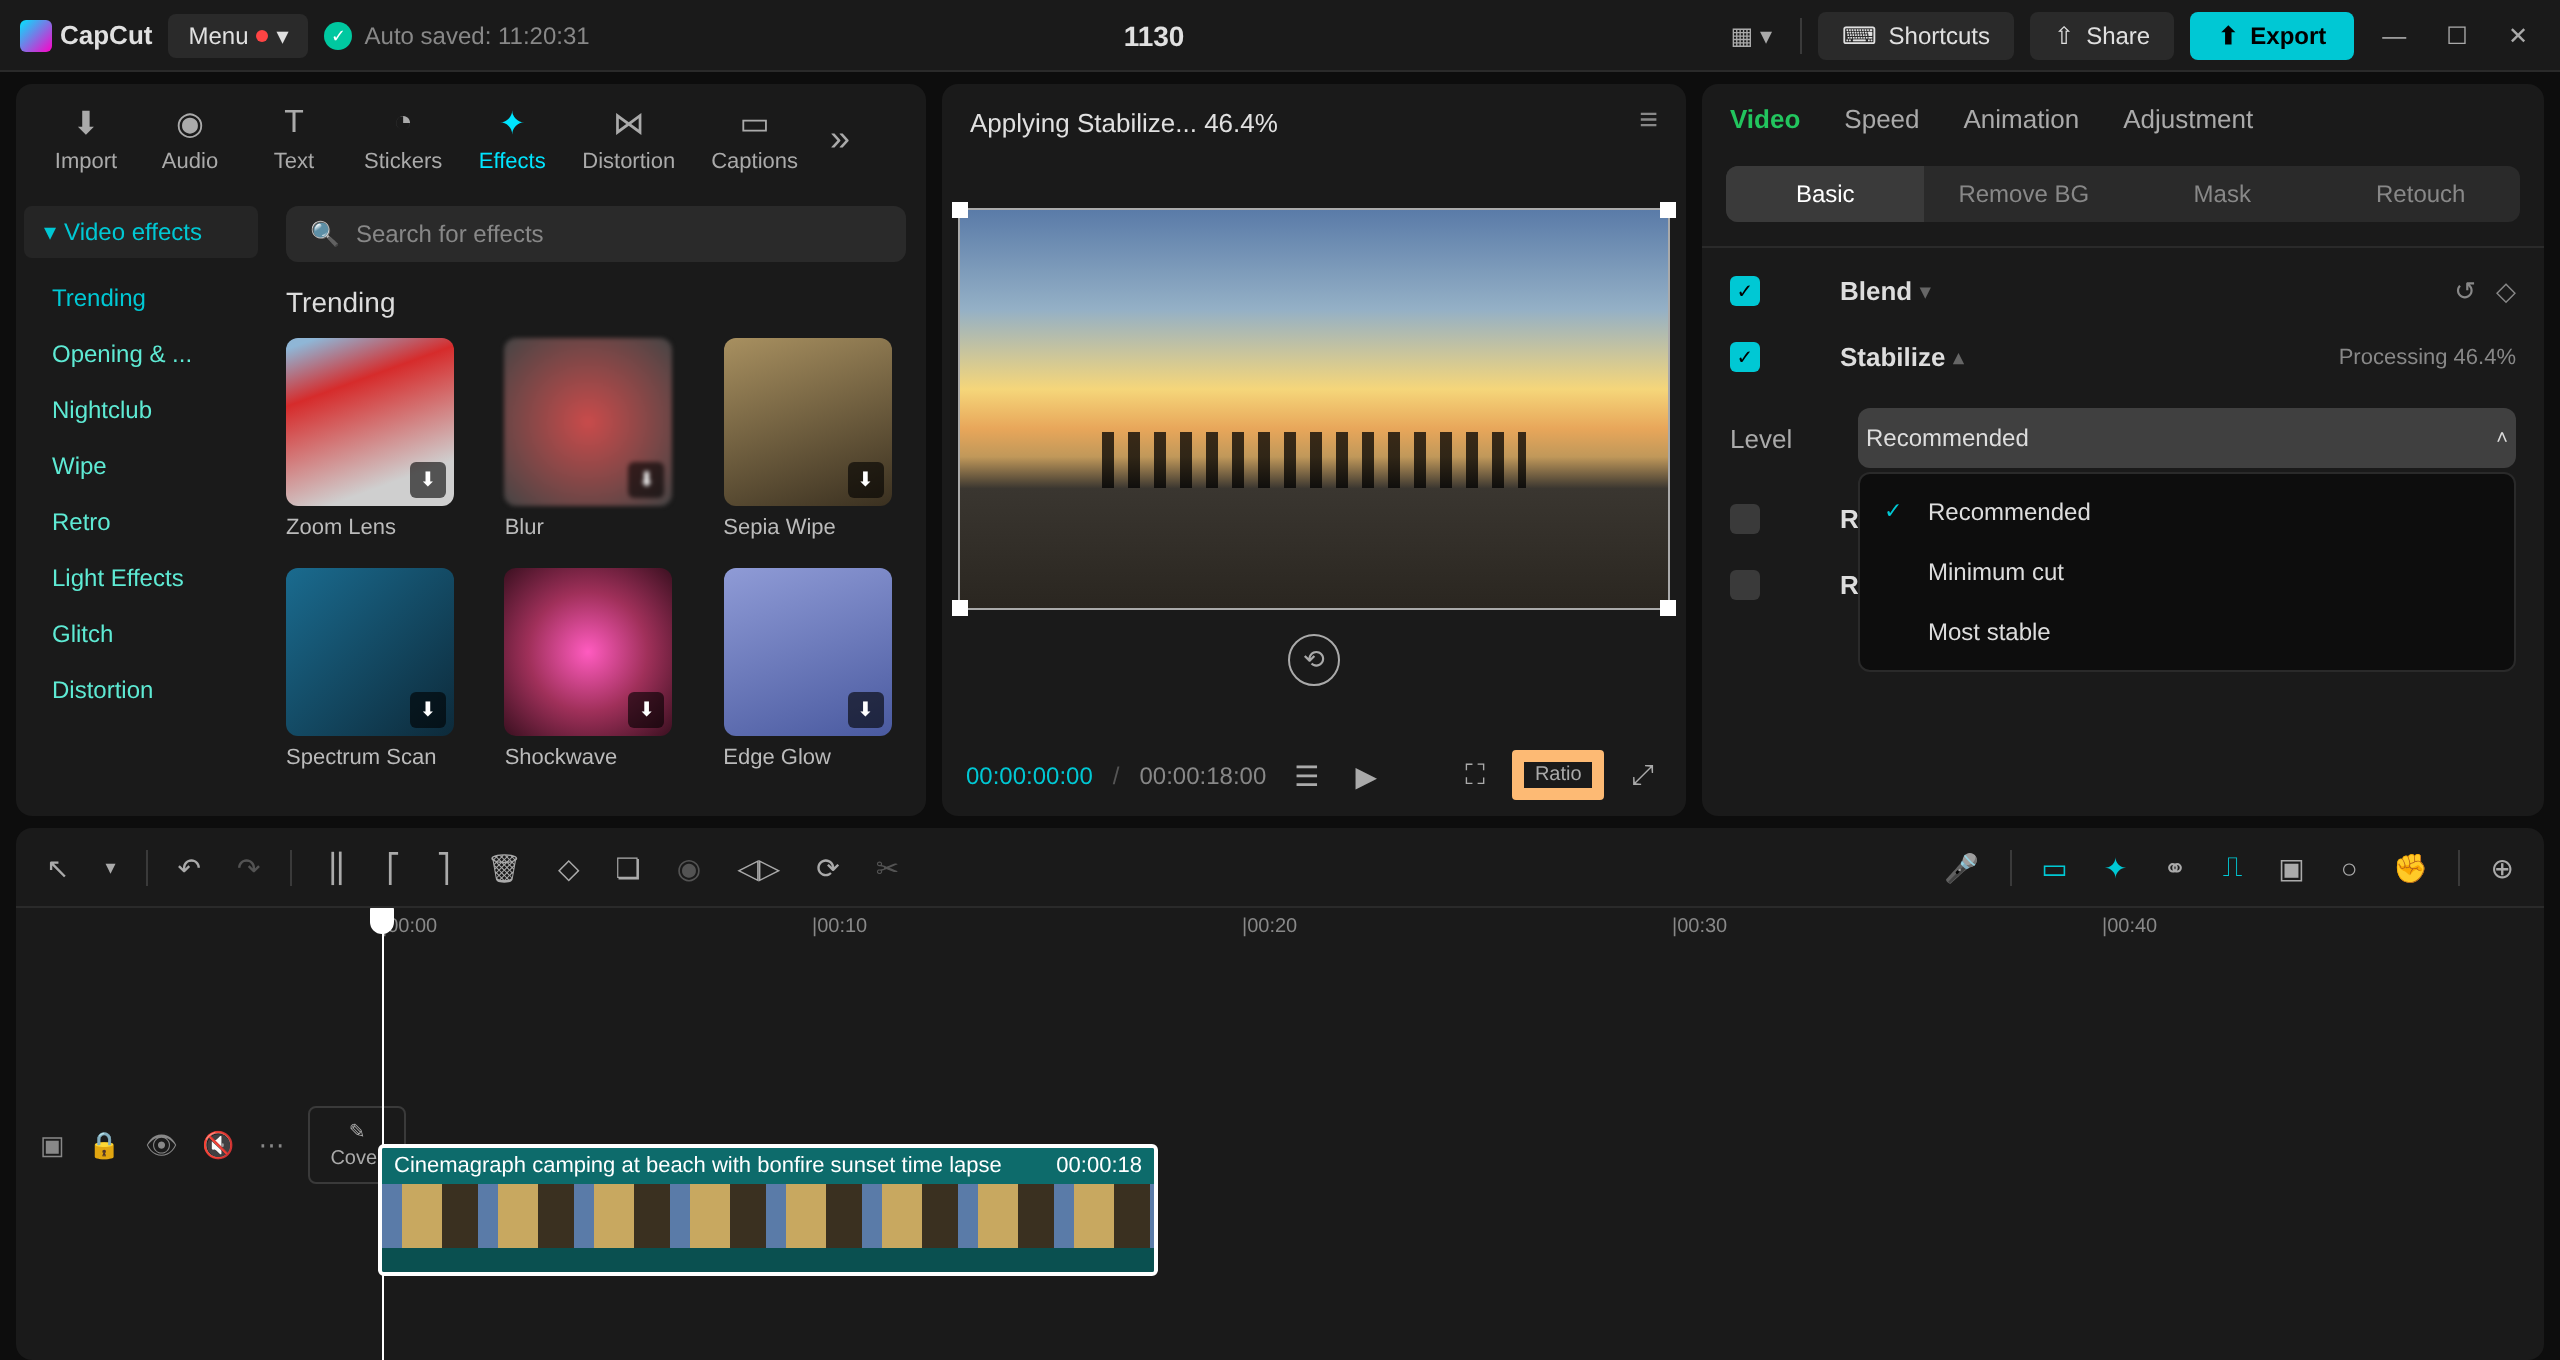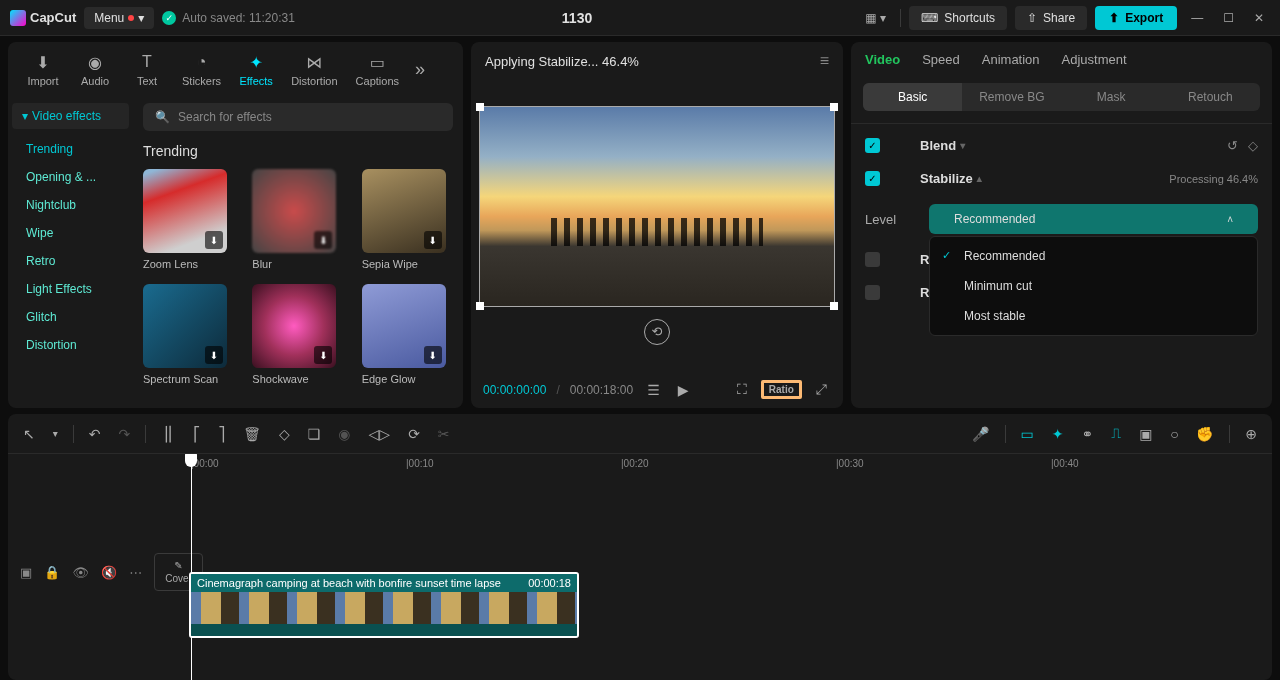--- a/index.html
+++ b/index.html
@@ -50,38 +50,38 @@
 .canvas-frame { width: 100%; aspect-ratio: 16/9; border: 1px solid #aaa; position: relative; background: linear-gradient(to bottom, #5a7ba8 0%, #94b0c6 25%, #f5d67a 45%, #e8a65a 55%, #c0985a 62%, #3a3630 70%, #2a2620 100%); }
 .canvas-frame::before { content: ""; position: absolute; bottom: 30%; left: 20%; right: 20%; height: 28px; background: repeating-linear-gradient(90deg, rgba(0,0,0,0.75) 0 6px, transparent 6px 13px); }
 .handle { position: absolute; width: 8px; height: 8px; background: #fff; }
 .h-tl { top: -4px; left: -4px; } .h-tr { top: -4px; right: -4px; } .h-bl { bottom: -4px; left: -4px; } .h-br { bottom: -4px; right: -4px; }
 .swap-icon { width: 26px; height: 26px; border: 1.5px solid #aaa; border-radius: 50%; display: flex; align-items: center; justify-content: center; color: #aaa; cursor: pointer; font-size: 13px; }
 .preview-controls { display: flex; align-items: center; padding: 8px 12px; gap: 10px; font-size: 12px; }
 .tc-cur { color: #00c8d4; }
 .tc-dur { color: #888; }
 .preview-controls .spacer { flex: 1; }
 .pc-btn { color: #aaa; cursor: pointer; font-size: 14px; padding: 2px 4px; }
-.ratio-box { border: 3px solid #fdba74; border-radius: 2px; padding: 1px 5px; font-size: 10px; color: #aaa; font-weight: bold; }
+.ratio-box { border: 6px solid #fdba74; border-radius: 2px; padding: 1px 5px; font-size: 10px; color: #aaa; }
 .right-panel { flex: 1; background: #1a1a1a; border-radius: 8px; display: flex; flex-direction: column; padding: 0; }
 .rp-tabs { display: flex; padding: 10px 14px 8px; gap: 22px; font-size: 13px; }
 .rp-tab { color: #aaa; cursor: pointer; padding-bottom: 4px; }
 .rp-tab.active { color: #22c55e; font-weight: 600; }
 .rp-subtabs { display: flex; margin: 4px 12px 12px; background: #2a2a2a; border-radius: 6px; overflow: hidden; }
 .rp-sub { flex: 1; text-align: center; padding: 7px 0; font-size: 12px; color: #888; cursor: pointer; }
 .rp-sub.active { background: #3a3a3a; color: #fff; }
 .rp-body { padding: 0 14px; display: flex; flex-direction: column; gap: 18px; font-size: 13px; color: #ddd; position: relative; border-top: 1px solid #2a2a2a; padding-top: 14px; }
 .rp-row { display: flex; align-items: center; gap: 10px; }
 .rp-row .row-label { font-weight: 600; display: flex; align-items: center; gap: 4px; padding-left: 30px; }
 .cb { width: 15px; height: 15px; border-radius: 3px; background: #00c8d4; display: inline-flex; align-items: center; justify-content: center; color: #000; font-size: 10px; }
 .cb.off { background: #3a3a3a; }
 .row-icons { margin-left: auto; display: flex; gap: 10px; color: #888; cursor: pointer; }
 .proc-text { margin-left: auto; font-size: 11px; color: #888; }
 .level-row { display: flex; align-items: center; gap: 14px; }
 .level-label { width: 50px; color: #aaa; }
-.select-box { flex: 1; background: #0f766e; border-radius: 6px; padding: 8px 25px; display: flex; align-items: center; justify-content: space-between; cursor: pointer; font-size: 12px; position: relative; }
+.select-box { flex: 1; background: #404040; border-radius: 6px; padding: 8px 4px; display: flex; align-items: center; justify-content: space-between; cursor: pointer; font-size: 12px; position: relative; }
 .dropdown { position: absolute; top: 100%; left: 0; right: 0; background: #0d0d0d; border: 1px solid #2a2a2a; border-radius: 6px; margin-top: 2px; z-index: 50; padding: 4px 0; }
 .dd-item { padding: 8px 14px 8px 34px; font-size: 12px; color: #ddd; cursor: pointer; position: relative; }
 .dd-check { position: absolute; left: 12px; color: #00c8d4; font-size: 11px; }
 .timeline-wrap { height: 266px; background: #1a1a1a; margin: 6px 8px 8px; border-radius: 8px; display: flex; flex-direction: column; }
 .tl-toolbar { height: 40px; display: flex; align-items: center; padding: 0 12px; gap: 12px; border-bottom: 1px solid #2a2a2a; color: #aaa; }
 .tl-tool { cursor: pointer; font-size: 14px; padding: 3px; display: flex; align-items: center; }
 .tl-tool.dim { opacity: 0.4; }
 .tl-tool.accent { color: #00c8d4; }
 .tl-spacer { flex: 1; }
 .tl-body { flex: 1; display: flex; }

